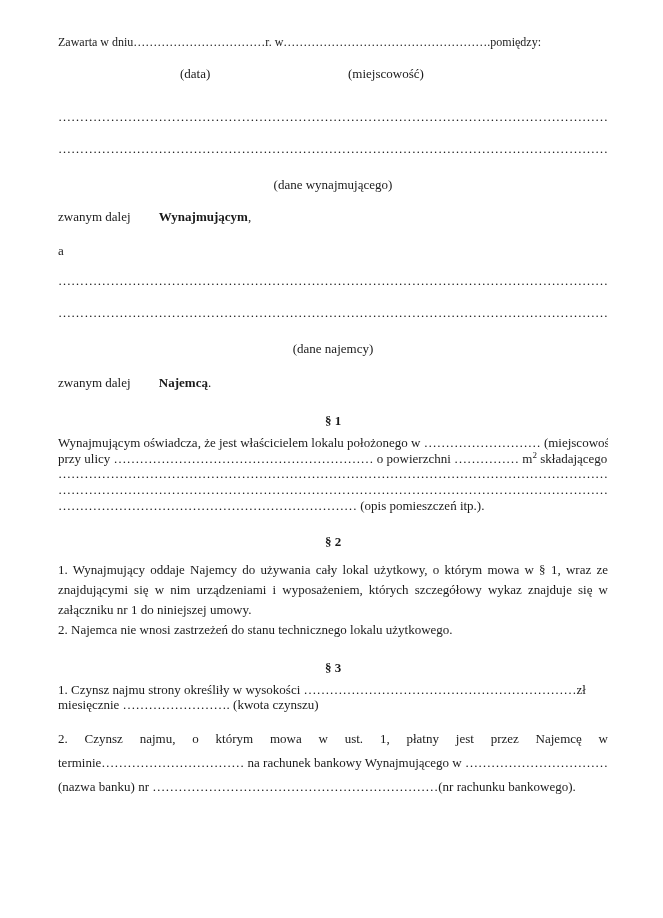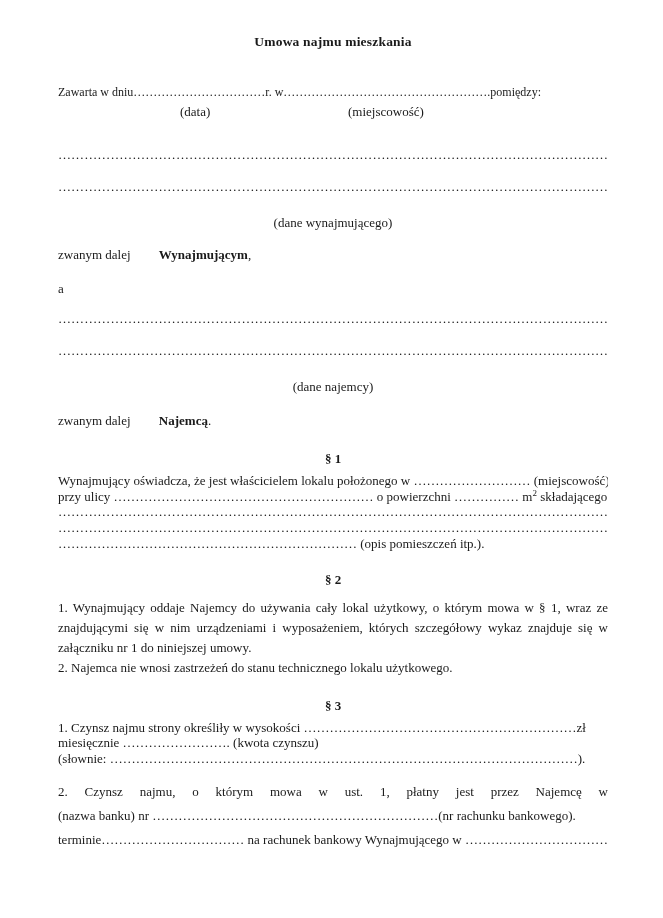--- a/index.html
+++ b/index.html
@@ -64,21 +64,21 @@
   .mt-34 { margin-top: 34px; }
   .mt-26 { margin-top: 26px; }
   .mt-22 { margin-top: 22px; }
   .mt-20 { margin-top: 20px; }
   .mt-18 { margin-top: 18px; }
   .mt-16 { margin-top: 16px; }
   .mt-14 { margin-top: 14px; }
   .mt-12 { margin-top: 0; }
   .mt-10 { margin-top: 10px; }
   .mt-6  { margin-top: 6px; }
-  .mt-4  { margin-top: 4px; }
+  .mt-4  { margin-top: 16px; }
   .mt-2  { margin-top: 20px; }
 
   
   .intro-line {
     font-size: 12px;
     line-height: 16px;
     white-space: nowrap;
   }
   .intro-captions {
     position: relative;
@@ -122,21 +122,20 @@
     white-space: nowrap;
     overflow: hidden;
   }
 </style>
 </head>
 <body>
 
 <div class="page">
   <div class="content">
 
-    <div class="doc-title">Umowa najmu mieszkania</div>
 
     <div class="intro-line mt-34">
       <span>Zawarta w dniu</span><span>……………………………</span><span>r. w</span><span>……………………………………………</span><span>.pomiędzy:</span>
     </div>
 
     <div class="intro-captions mt-4">
       <span class="cap-data">(data)</span>
       <span class="cap-miejsc">(miejscowość)</span>
     </div>
 
@@ -154,21 +153,21 @@
     <div class="dots-row mt-16">………………………………………………………………………………………………………………</div>
     <div class="caption mt-2">(dane najemcy)</div>
 
     <div class="line mt-18">
       <span>zwanym dalej </span><b>Najemcą</b><span>.</span>
     </div>
 
     <div class="sect-head mt-22">§ 1</div>
 
     <div class="mixed mt-6">
-      <span>Wynajmujący oświadcza, że jest właścicielem lokalu położonego w </span><span>………………………</span><span> (miejscowość)</span>
+      <span>Wynajmującym oświadcza, że jest właścicielem lokalu położonego w </span><span>………………………</span><span> (miejscowość)</span>
     </div>
 
     <div class="mixed">
       <span>przy ulicy </span><span>……………………………………………………</span><span> o powierzchni </span><span>……………</span><span> m</span><sup class="sq">2</sup><span> składającego się z</span>
     </div>
 
     <div class="dots-row">………………………………………………………………………………………………………………</div>
     <div class="dots-row">………………………………………………………………………………………………………………</div>
 
     <div class="mixed">
@@ -183,30 +182,27 @@
     <div class="sect-head mt-20">§ 3</div>
 
     <div class="mixed mt-6">
       <span>1.  Czynsz najmu strony określiły w wysokości </span><span>………………………………………………………</span><span>zł</span>
     </div>
 
     <div class="mixed">
       <span>miesięcznie </span><span>…………………….</span><span> (kwota czynszu)</span>
     </div>
 
-    <div class="mixed">
-      <span>(słownie: </span><span>………………………………………………………………………………………………</span><span>).</span>
-    </div>
 
     <div class="mt-14">
       <div class="p-loose-2 nowrap" style="text-align:justify;text-align-last:justify;">2.     Czynsz najmu, o którym mowa w ust. 1, płatny jest przez Najemcę w</div>
+
+      <div class="mixed" style="line-height:24px;">
+        <span>terminie</span><span>……………………………</span><span> na rachunek bankowy Wynajmującego w </span><span>……………………………</span>
+      </div>
 
       <div class="mixed" style="line-height:24px;">
         <span>(nazwa banku) nr </span><span>…………………………………………………………</span><span>(nr rachunku bankowego).</span>
       </div>
-
-      <div class="mixed" style="line-height:24px;">
-        <span>terminie</span><span>……………………………</span><span> na rachunek bankowy Wynajmującego w </span><span>……………………………</span>
-      </div>
     </div>
 
   </div>
 </div>
 
 </body></html>

